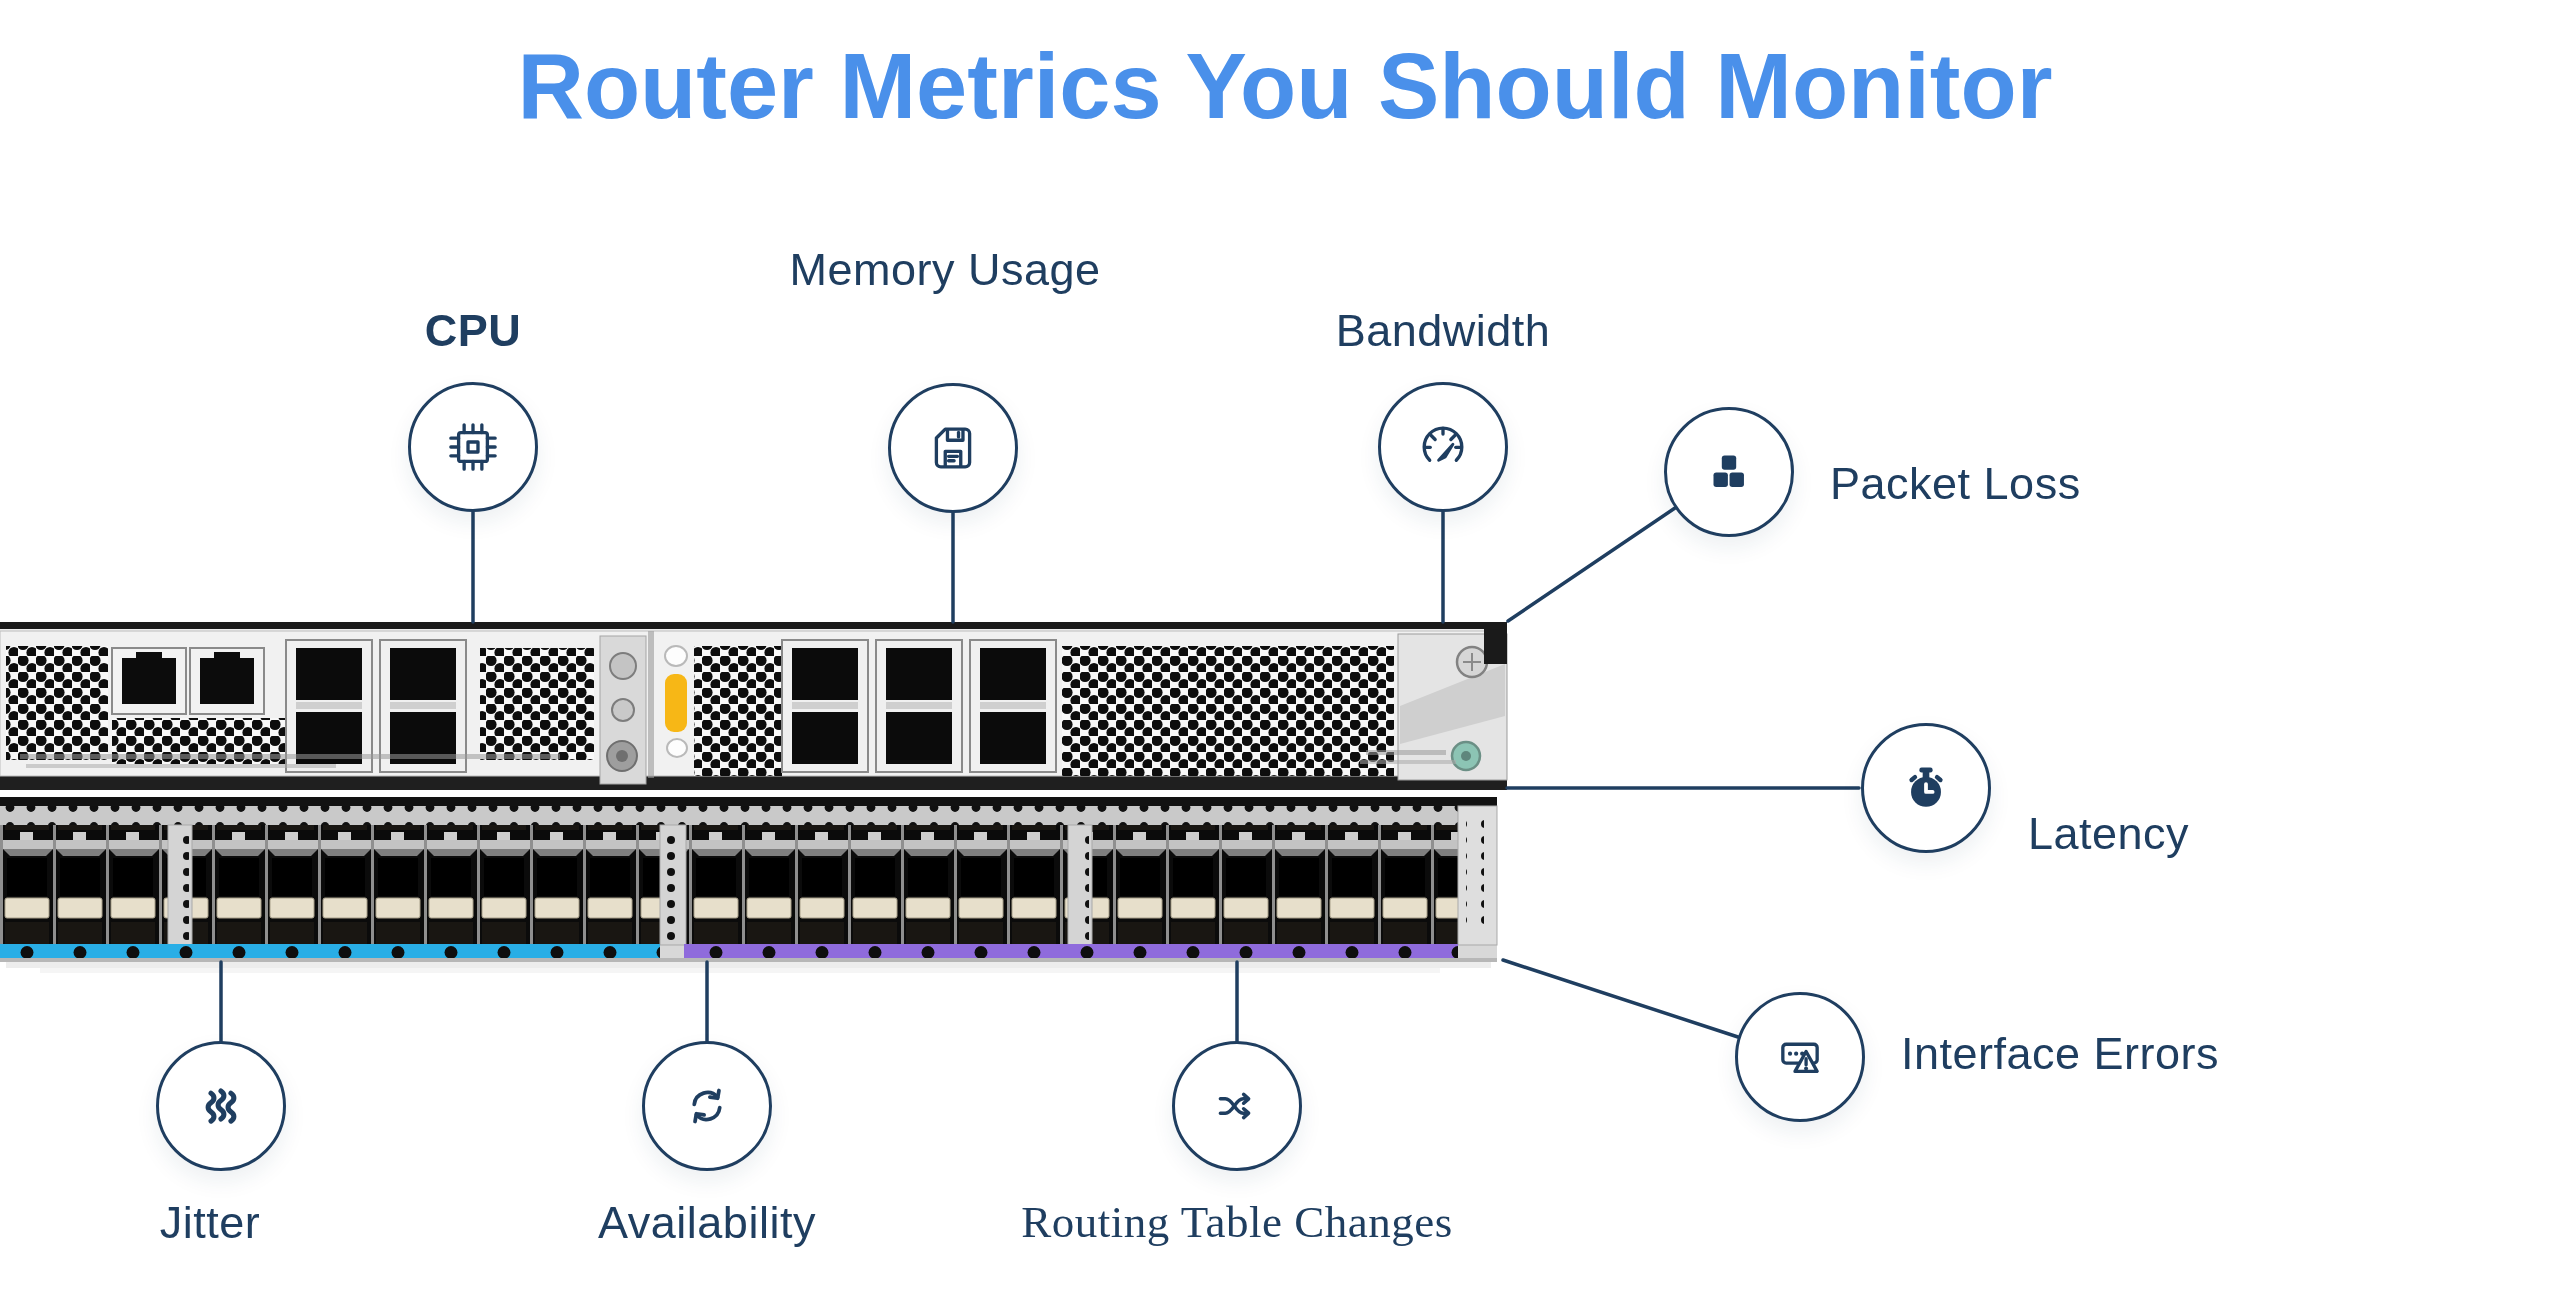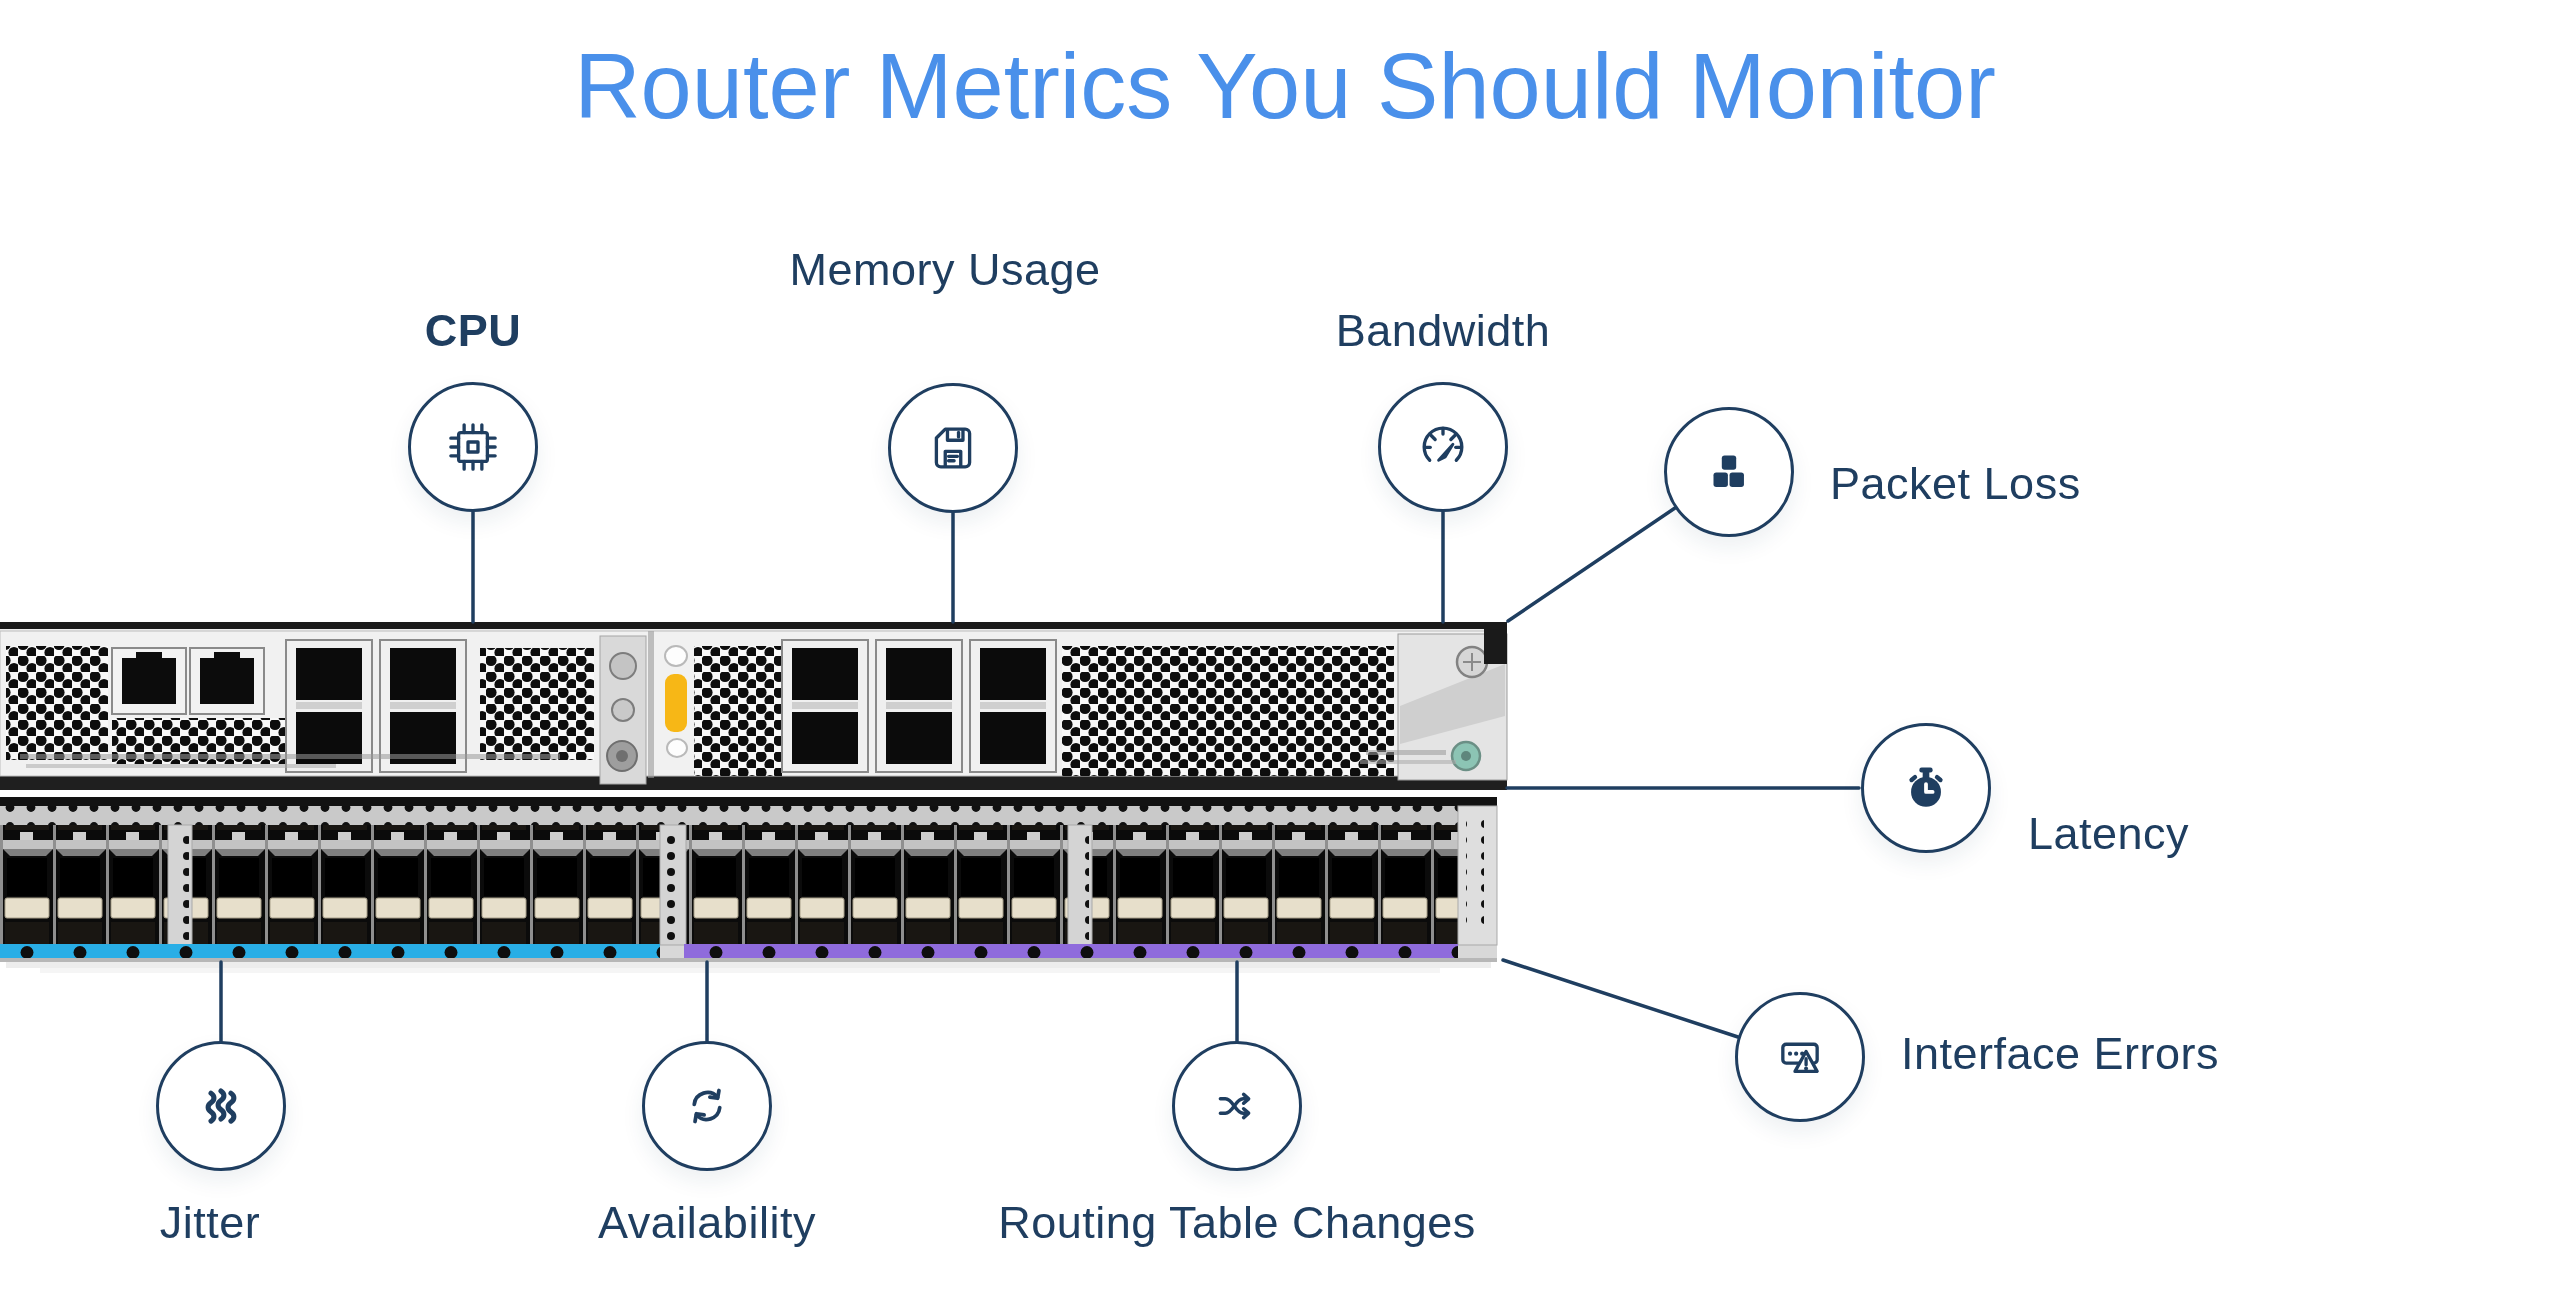--- a/index.html
+++ b/index.html
@@ -9,21 +9,21 @@
     --stripe-purple:#8f6bdc;
     --tab-yellow:#f7b716;
   }
   html,body{margin:0;padding:0;background:#fff;}
   .stage{
     position:relative;width:2570px;height:1309px;overflow:hidden;
     font-family:"Liberation Sans","DejaVu Sans",sans-serif;background:#ffffff;
   }
   .title{
     position:absolute;left:0;right:0;top:34px;text-align:center;
-    font-size:92px;font-weight:400;color:var(--title-blue);letter-spacing:0px;
+    font-size:92px;font-weight:700;color:var(--title-blue);letter-spacing:0px;
   }
   .badge{
     position:absolute;width:130px;height:130px;box-sizing:border-box;
     border:3.5px solid var(--ink);border-radius:50%;background:#fff;
     display:flex;align-items:center;justify-content:center;
     box-shadow:0 10px 22px rgba(30,60,90,.08);
   }
   .badge svg{display:block;}
   .metric-label{
     position:absolute;font-size:45px;color:var(--ink);line-height:1.05;
@@ -305,15 +305,15 @@
   <div class="metric-label" style="left:1830px;top:460px;">Packet Loss</div>
 
   <div class="metric-label" style="left:2028px;top:762px;margin-top:48px;">Latency</div>
 
   <div class="metric-label" style="left:1901px;top:1030px;">Interface Errors</div>
 
   <div class="metric-label center" style="left:10px;top:1199px;width:400px;">Jitter</div>
 
   <div class="metric-label center" style="left:507px;top:1199px;width:400px;">Availability</div>
 
-  <div class="metric-label center" style="left:937px;top:1199px;width:600px;">Routing Table Changes</div>
+  <div class="metric-label center" style="left:937px;top:1199px;width:600px;font-family:Liberation Serif, serif;">Routing Table Changes</div>
 
 </div>
 
 </body></html>

